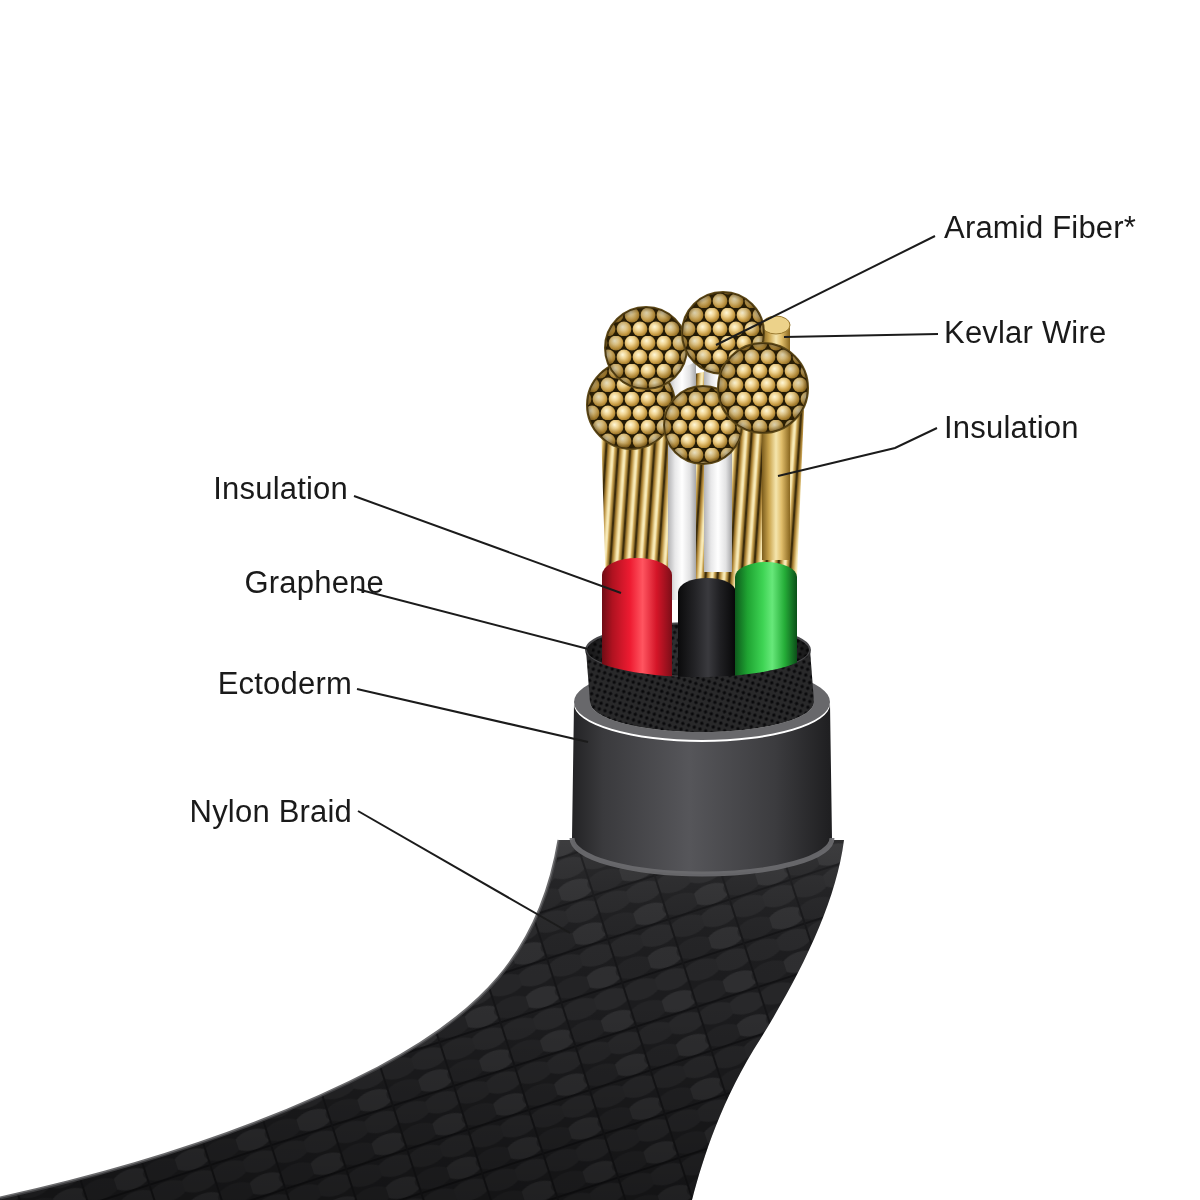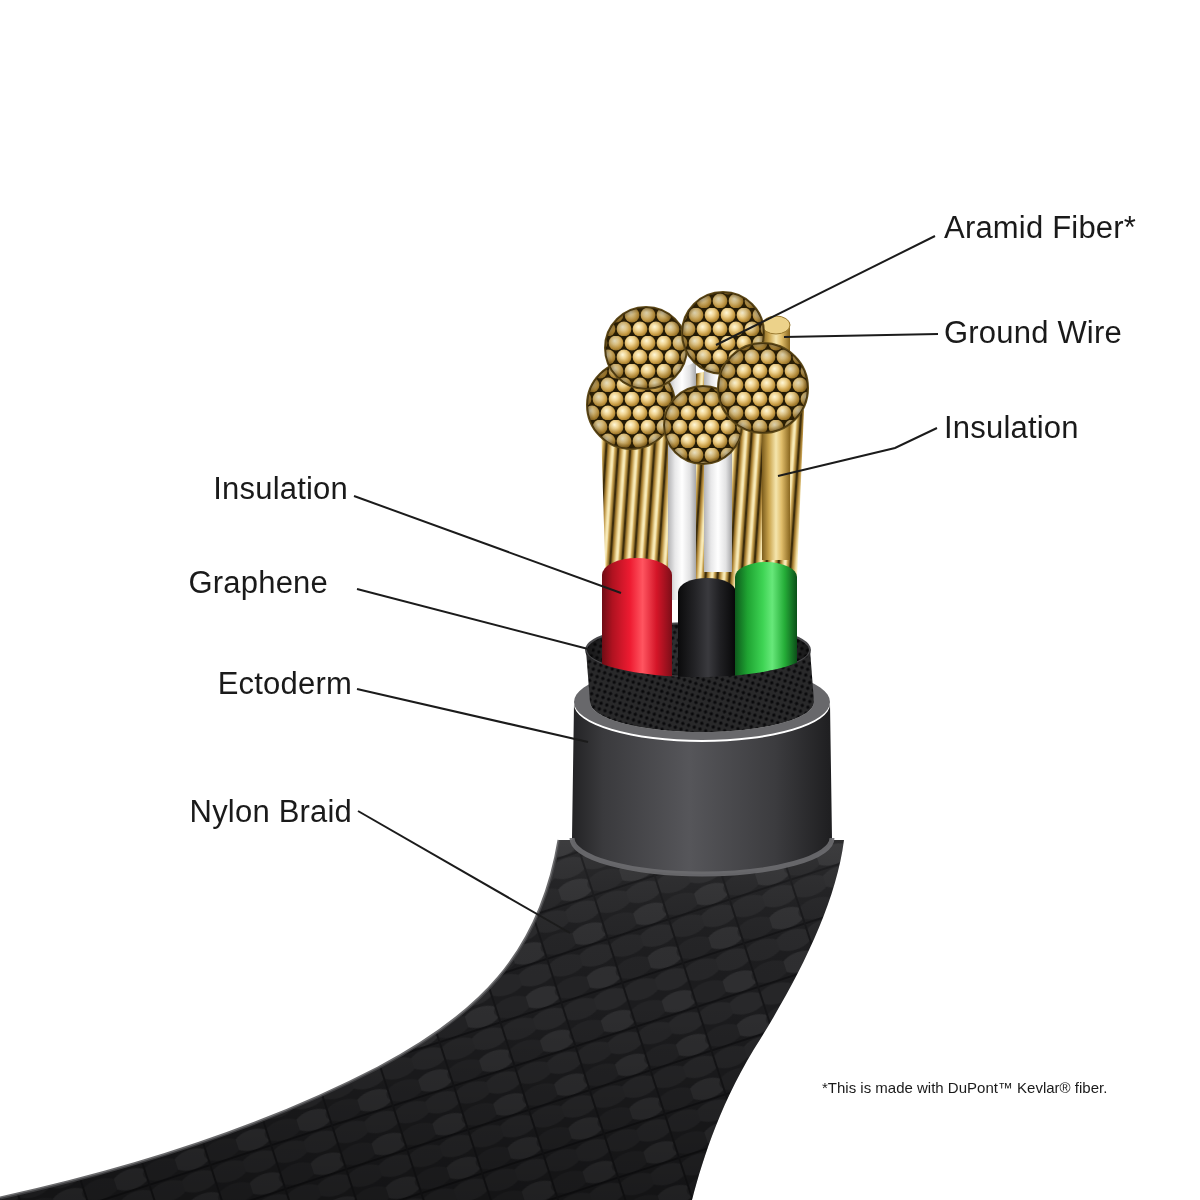--- a/index.html
+++ b/index.html
@@ -224,25 +224,24 @@
       <path class="leader" d="M 938 334 L 784 337"></path>
       <path class="leader" d="M 937 428 L 895 448 L 778 476"></path>
       <path class="leader" d="M 354 496 L 621 593"></path>
       <path class="leader" d="M 357 589 L 592 650"></path>
       <path class="leader" d="M 357 689 L 588 742"></path>
       <path class="leader" d="M 358 811 L 570 933"></path>
     </g>
   </svg>
 
   <div class="lbl right-side" style="left:944px;top:212px">Aramid Fiber*</div>
-  <div class="lbl right-side" style="left:944px;top:317px">Ground Wire</div>
+  <div class="lbl right-side" style="left:944px;top:317px">Kevlar Wire</div>
   <div class="lbl right-side" style="left:944px;top:412px">Insulation</div>
 
   <div class="lbl left-side" style="right:852px;top:473px">Insulation</div>
-  <div class="lbl left-side" style="right:872px;top:567px">Graphene</div>
+  <div class="lbl left-side" style="right:816px;top:567px">Graphene</div>
   <div class="lbl left-side" style="right:848px;top:668px">Ectoderm</div>
   <div class="lbl left-side" style="right:848px;top:796px">Nylon Braid</div>
 
-  <div class="footnote" style="left:822px;top:1077px">*This is made with DuPont™ Kevlar® fiber.</div>
   <div class="footnote" style="left:822px;top:1129px">
   </div>
 
 </div>
 
 </body></html>

